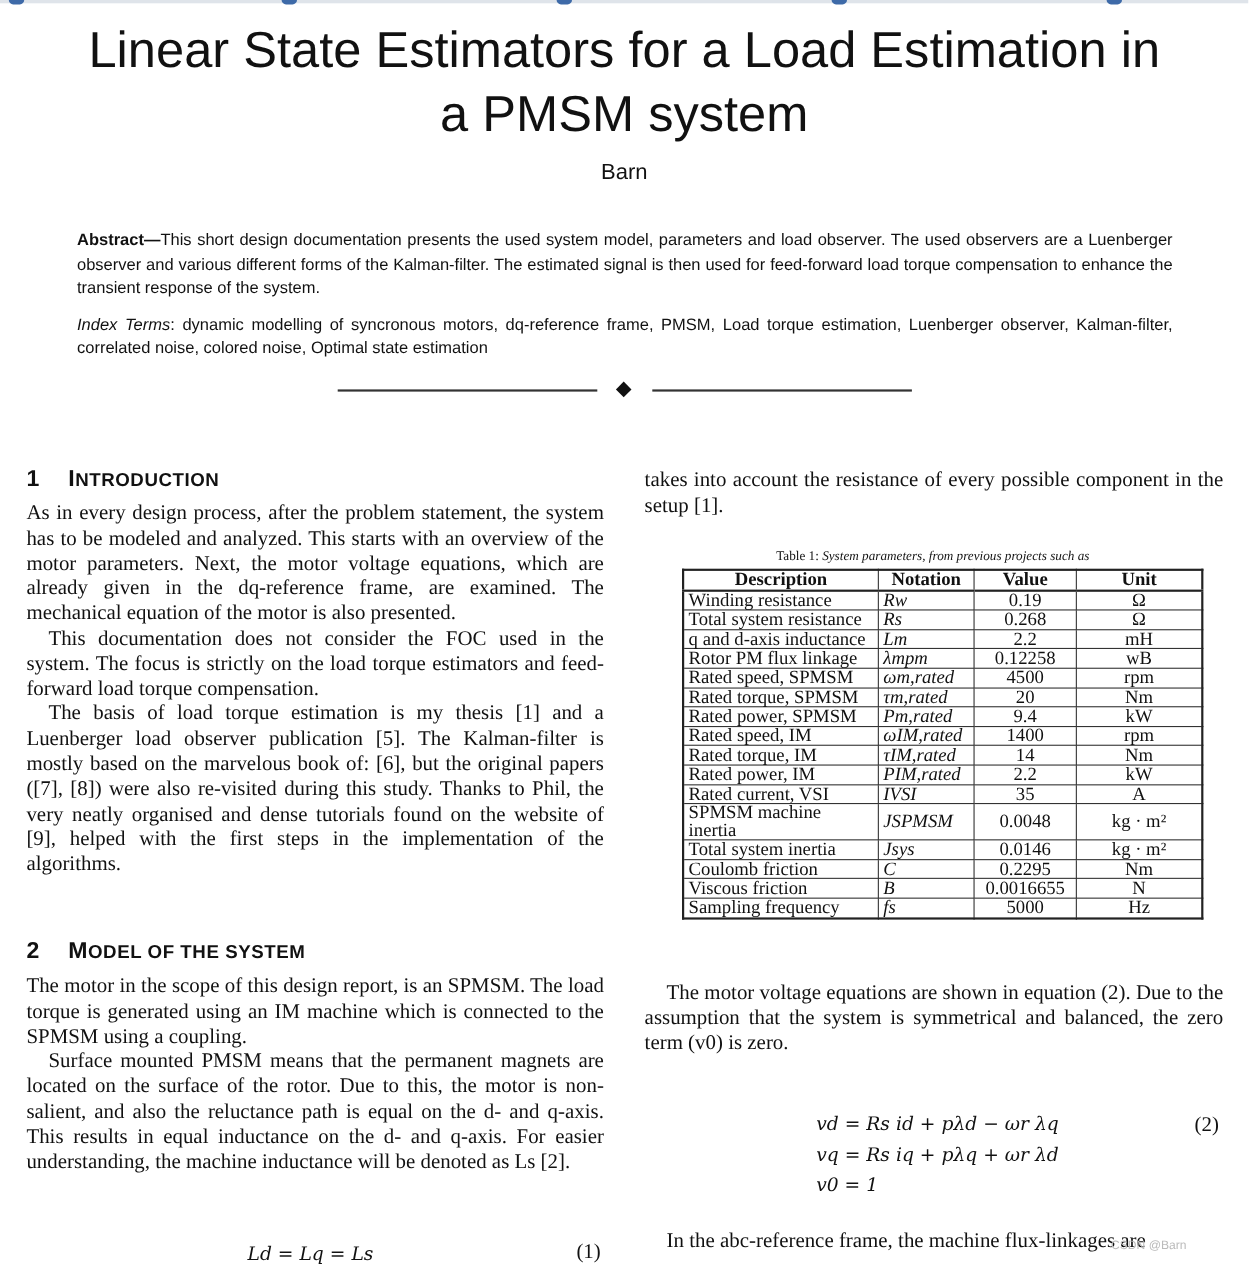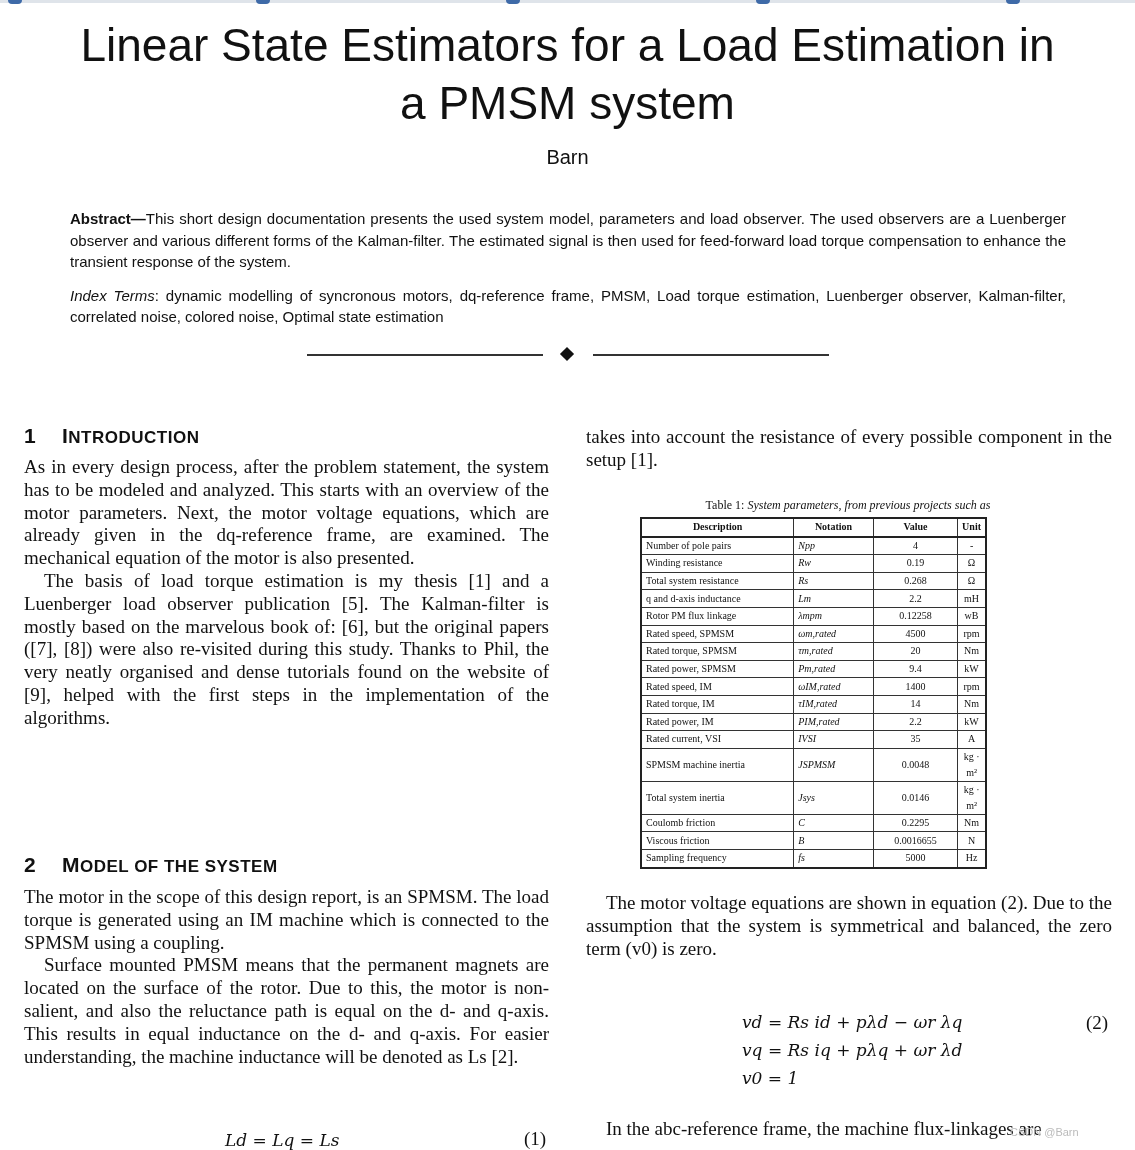--- a/index.html
+++ b/index.html
@@ -17,22 +17,22 @@
     font-family: Liberation Sans, sans-serif; font-size: 15px; line-height: 21px; text-align: justify; }
   .sep { position: absolute; top: 354px; height: 2px; background: #333; }
   .diamond { position: absolute; left: 562px; top: 349px; width: 10px; height: 10px; background: #111; transform: rotate(45deg); }
   .col { position: absolute; font-family: "Liberation Serif", serif; font-size: 19px; line-height: 22.8px; text-align: justify; }
   .col p { margin: 0; }
   .col p.ind { text-indent: 20px; }
   .heading { position: absolute; font-family: "Liberation Sans", sans-serif; font-weight: bold; font-size: 21px; letter-spacing: 0.5px; }
   .heading .num { display: inline-block; width: 38px; }
   .heading .sc { font-size: 17px; }
   .caption { position: absolute; left: 628px; top: 498px; width: 440px; font-family: "Liberation Serif", serif; font-size: 12px; text-align: center; white-space: nowrap; }
-  table.params { position: absolute; left: 640px; top: 517px; width: 347px; border-collapse: collapse;
-    font-family: "Liberation Serif", serif; font-size: 10px; border: 2px solid #222; }
+  table.params { position: absolute; left: 620px; top: 517px; width: 474px; border-collapse: collapse;
+    font-family: "Liberation Serif", serif; font-size: 17px; border: 2px solid #222; }
   table.params th, table.params td { border: 1px solid #333; padding: 0 4px; height: 16.6px; line-height: 16px; }
   table.params th { font-weight: bold; text-align: center; border-bottom: 2px solid #222; }
   table.params td.desc { text-align: left; width: 168px; }
   table.params td.nota { text-align: left; font-style: italic; width: 78px; }
   table.params td.val { text-align: center; width: 84px; }
   table.params td.unit { text-align: center; }
   .eq { position: absolute; font-family: "DejaVu Serif", serif; font-style: italic; font-size: 17px; }
   .eqnum { position: absolute; font-family: "Liberation Serif", serif; font-size: 19px; }
   .watermark { position: absolute; left: 1010px; top: 1126px; font-family: "Liberation Sans", sans-serif; font-size: 11px; color: #bbb; }
 </style>
@@ -64,20 +64,21 @@
 <div class="sep" style="left:307px;width:236px"></div>
 <div class="diamond"></div>
 <div class="sep" style="left:593px;width:236px"></div>
 
 <div class="heading" style="left:24px;top:424px">
   <span class="num">1</span><span>I</span><span class="sc">NTRODUCTION</span>
 </div>
 
 <div class="col" style="left:24px;top:456px;width:525px">
   <p>As in every design process, after the problem statement, the system has to be modeled and analyzed. This starts with an overview of the motor parameters. Next, the motor voltage equations, which are already given in the dq-reference frame, are examined. The mechanical equation of the motor is also presented.</p>
+  <p class="ind">This documentation does not consider the FOC used in the system. The focus is strictly on the load torque estimators and feed-forward load torque compensation.</p>
   <p class="ind">The basis of load torque estimation is my thesis [1] and a Luenberger load observer publication [5]. The Kalman-filter is mostly based on the marvelous book of: [6], but the original papers ([7], [8]) were also re-visited during this study. Thanks to Phil, the very neatly organised and dense tutorials found on the website of [9], helped with the first steps in the implementation of the algorithms.</p>
 </div>
 
 <div class="heading" style="left:24px;top:853px">
   <span class="num">2</span><span>M</span><span class="sc">ODEL OF THE SYSTEM</span>
 </div>
 
 <div class="col" style="left:24px;top:886px;width:525px">
   <p>The motor in the scope of this design report, is an SPMSM. The load torque is generated using an IM machine which is connected to the SPMSM using a coupling.</p>
   <p class="ind">Surface mounted PMSM means that the permanent magnets are located on the surface of the rotor. Due to this, the motor is non-salient, and also the reluctance path is equal on the d- and q-axis. This results in equal inductance on the d- and q-axis. For easier understanding, the machine inductance will be denoted as Ls [2].</p>
@@ -98,26 +99,20 @@
   <thead>
     <tr>
       <th>Description</th>
       <th>Notation</th>
       <th>Value</th>
       <th>Unit</th>
     </tr>
   </thead>
   <tbody id="tbody">
       <tr>
-        <td class="desc">Number of pole pairs</td>
-        <td class="nota">Npp</td>
-        <td class="val">4</td>
-        <td class="unit">-</td>
-      </tr>
-      <tr>
         <td class="desc">Winding resistance</td>
         <td class="nota">Rw</td>
         <td class="val">0.19</td>
         <td class="unit">Ω</td>
       </tr>
       <tr>
         <td class="desc">Total system resistance</td>
         <td class="nota">Rs</td>
         <td class="val">0.268</td>
         <td class="unit">Ω</td>

